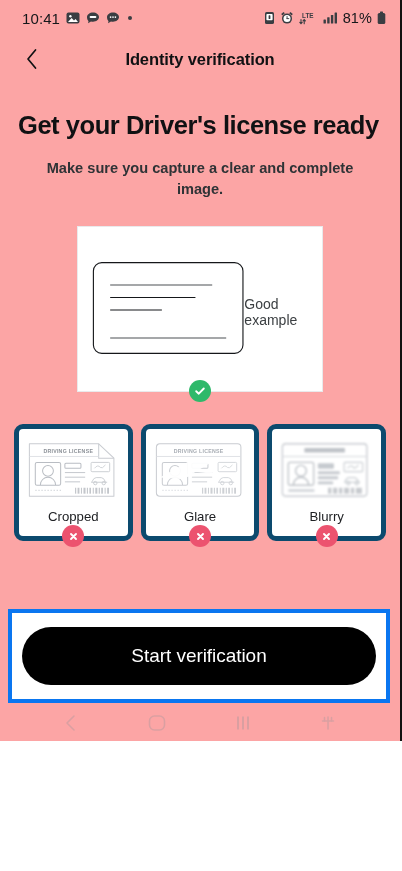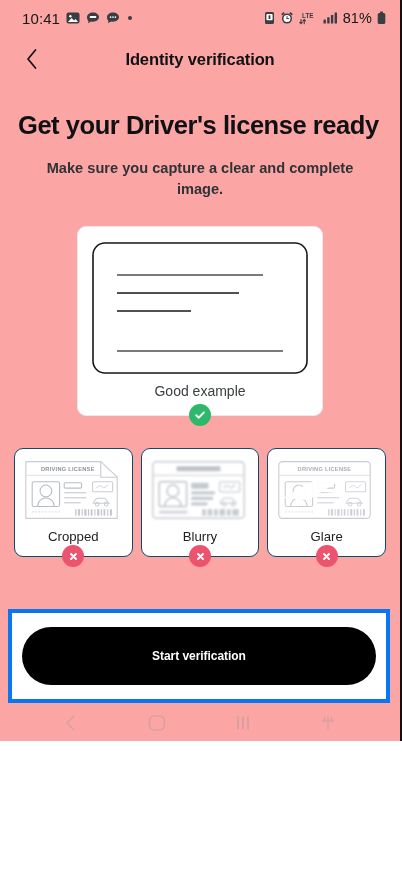--- a/index.html
+++ b/index.html
@@ -69,23 +69,23 @@
     color: #2f3336; font-weight: 700;
   }
 
   
   .good-card {
     position: relative;
     margin: 26px auto 0;
     width: 246px;
     background: #ffffff;
     border: 1px solid #e9eaec;
-    border-radius: 9px;
+    border-radius: 0;
     padding: 14px 14px 16px;
-    display: flex; flex-direction: column; align-items: center;
+    display: flex; flex-direction: row; align-items: center;
   }
   .good-art { width: 218px; height: 134px; display: block; }
   .good-label {
     margin-top: 8px;
     font-size: 14px; color: #3c4043; font-weight: 400;
   }
   .badge {
     position: absolute;
     left: 50%; transform: translateX(-50%);
     bottom: -11px;
@@ -98,21 +98,21 @@
   
   .bad-row {
     display: flex; gap: 8px;
     margin: 32px 0 0;
     padding: 0 14px;
   }
   .bad-card {
     position: relative;
     flex: 1 1 0;
     background: #ffffff;
-    border: 1px solid #0c4a6e;
+    border: 5px solid #0c4a6e;
     border-radius: 9px;
     padding: 9px 7px 12px;
     display: flex; flex-direction: column; align-items: center;
   }
   .lic-art { width: 100%; height: 64px; display: block; }
   .lic-art.blur { filter: blur(1.15px); }
   .bad-label {
     margin-top: 7px;
     font-size: 13.2px; color: #202225; font-weight: 400;
   }
@@ -123,21 +123,21 @@
     left: 8px; right: 10px; bottom: 38px;
     border: 4px solid #0a76f0;
     background: #ffffff;
     padding: 14px 10px;
   }
   .cta {
     display: block; width: 100%;
     height: 58px;
     border: none; border-radius: 30px;
     background: #000000; color: #ffffff;
-    font-size: 12px; font-weight: 700;
+    font-size: 19px; font-weight: 400;
     font-family: "Liberation Sans", sans-serif;
     letter-spacing: -0.05px;
     cursor: pointer;
   }
 
   
   .navbar {
     position: absolute;
     left: 0; right: 2px; bottom: 0;
     height: 36px;
@@ -276,56 +276,20 @@
             <rect x="75" y="56" width="1.9" height="7"></rect>
           <rect x="79" y="56" width="1.2" height="7"></rect>
             <rect x="82" y="56" width="2.4" height="7"></rect>
           <rect x="86" y="56" width="1.4" height="7"></rect>
             <rect x="89" y="56" width="2" height="7"></rect>
           <rect x="93" y="56" width="1.2" height="7"></rect>
             <rect x="96" y="56" width="2.2" height="7"></rect>
         </g>
       </svg>
       <div class="bad-label">Cropped</div>
-      <div class="badge bad">
-        <svg width="11" height="11" viewBox="0 0 11 11">
-          <path d="M3 3 L8 8 M8 3 L3 8" stroke="#ffffff" stroke-width="1.9" stroke-linecap="round"></path>
-        </svg>
-      </div>
-    </div>
-
-    <div class="bad-card">
-      <svg class="lic-art blur" viewBox="0 0 112 70">
-        <rect x="4" y="4" width="100" height="62" rx="4" fill="#ffffff" stroke="#c9ccd1" stroke-width="1.6"></rect>
-        <line x1="4" y1="19" x2="104" y2="19" stroke="#d5d8dc" stroke-width="1.4"></line>
-        <rect x="30" y="9" width="48" height="5.4" rx="1" fill="#bfc3c8"></rect>
-        <rect x="11" y="26" width="30" height="27" rx="2" fill="#ffffff" stroke="#bfc3c8" stroke-width="1.6"></rect>
-        <circle cx="26" cy="36" r="6.4" fill="none" stroke="#bfc3c8" stroke-width="1.6"></circle>
-        <path d="M17 52.6 a9 9 0 0 1 18 0" fill="none" stroke="#bfc3c8" stroke-width="1.6"></path>
-        <rect x="46" y="27" width="19" height="6.5" rx="1.2" fill="#c6cacf"></rect>
-        <rect x="46" y="36.5" width="26" height="3.4" rx="1" fill="#c6cacf"></rect>
-        <rect x="46" y="42.5" width="24" height="3.4" rx="1" fill="#c6cacf"></rect>
-        <rect x="46" y="48.5" width="18" height="3.4" rx="1" fill="#c6cacf"></rect>
-        <rect x="77" y="26" width="22" height="11" rx="1.2" fill="#ffffff" stroke="#ccd0d4" stroke-width="1.4"></rect>
-        <path d="M81 33 q4-5 7-1 q2 2 6-3" fill="none" stroke="#ccd0d4" stroke-width="1.4"></path>
-        <path d="M78 49 q2-5 5-5 h6 q3 0 5 5" fill="none" stroke="#ccd0d4" stroke-width="1.4"></path>
-        <line x1="77" y1="49.5" x2="96" y2="49.5" stroke="#ccd0d4" stroke-width="1.4"></line>
-        <circle cx="82" cy="50.5" r="2" fill="none" stroke="#ccd0d4" stroke-width="1.4"></circle>
-        <circle cx="92" cy="50.5" r="2" fill="none" stroke="#ccd0d4" stroke-width="1.4"></circle>
-        <rect x="11" y="57.5" width="31" height="3.4" rx="1" fill="#d7dade"></rect>
-        <g fill="#c7cace">
-          <rect x="58" y="56" width="4" height="7"></rect>
-            <rect x="64" y="56" width="5" height="7"></rect>
-          <rect x="71" y="56" width="4" height="7"></rect>
-            <rect x="77" y="56" width="6" height="7"></rect>
-          <rect x="85" y="56" width="4" height="7"></rect>
-            <rect x="91" y="56" width="7" height="7"></rect>
-        </g>
-      </svg>
-      <div class="bad-label">Blurry</div>
       <div class="badge bad">
         <svg width="11" height="11" viewBox="0 0 11 11">
           <path d="M3 3 L8 8 M8 3 L3 8" stroke="#ffffff" stroke-width="1.9" stroke-linecap="round"></path>
         </svg>
       </div>
     </div>
 
     <div class="bad-card">
       <svg class="lic-art" viewBox="0 0 112 70">
         <rect x="4" y="4" width="100" height="62" rx="4" fill="#ffffff" stroke="#c9ccd1" stroke-width="1.2"></rect>
@@ -364,20 +328,56 @@
           <path d="M36 42 L70 38" stroke="#ffffff" stroke-width="3" opacity=".95"></path>
         </g>
       </svg>
       <div class="bad-label">Glare</div>
       <div class="badge bad">
         <svg width="11" height="11" viewBox="0 0 11 11">
           <path d="M3 3 L8 8 M8 3 L3 8" stroke="#ffffff" stroke-width="1.9" stroke-linecap="round"></path>
         </svg>
       </div>
     </div>
+
+    <div class="bad-card">
+      <svg class="lic-art blur" viewBox="0 0 112 70">
+        <rect x="4" y="4" width="100" height="62" rx="4" fill="#ffffff" stroke="#c9ccd1" stroke-width="1.6"></rect>
+        <line x1="4" y1="19" x2="104" y2="19" stroke="#d5d8dc" stroke-width="1.4"></line>
+        <rect x="30" y="9" width="48" height="5.4" rx="1" fill="#bfc3c8"></rect>
+        <rect x="11" y="26" width="30" height="27" rx="2" fill="#ffffff" stroke="#bfc3c8" stroke-width="1.6"></rect>
+        <circle cx="26" cy="36" r="6.4" fill="none" stroke="#bfc3c8" stroke-width="1.6"></circle>
+        <path d="M17 52.6 a9 9 0 0 1 18 0" fill="none" stroke="#bfc3c8" stroke-width="1.6"></path>
+        <rect x="46" y="27" width="19" height="6.5" rx="1.2" fill="#c6cacf"></rect>
+        <rect x="46" y="36.5" width="26" height="3.4" rx="1" fill="#c6cacf"></rect>
+        <rect x="46" y="42.5" width="24" height="3.4" rx="1" fill="#c6cacf"></rect>
+        <rect x="46" y="48.5" width="18" height="3.4" rx="1" fill="#c6cacf"></rect>
+        <rect x="77" y="26" width="22" height="11" rx="1.2" fill="#ffffff" stroke="#ccd0d4" stroke-width="1.4"></rect>
+        <path d="M81 33 q4-5 7-1 q2 2 6-3" fill="none" stroke="#ccd0d4" stroke-width="1.4"></path>
+        <path d="M78 49 q2-5 5-5 h6 q3 0 5 5" fill="none" stroke="#ccd0d4" stroke-width="1.4"></path>
+        <line x1="77" y1="49.5" x2="96" y2="49.5" stroke="#ccd0d4" stroke-width="1.4"></line>
+        <circle cx="82" cy="50.5" r="2" fill="none" stroke="#ccd0d4" stroke-width="1.4"></circle>
+        <circle cx="92" cy="50.5" r="2" fill="none" stroke="#ccd0d4" stroke-width="1.4"></circle>
+        <rect x="11" y="57.5" width="31" height="3.4" rx="1" fill="#d7dade"></rect>
+        <g fill="#c7cace">
+          <rect x="58" y="56" width="4" height="7"></rect>
+            <rect x="64" y="56" width="5" height="7"></rect>
+          <rect x="71" y="56" width="4" height="7"></rect>
+            <rect x="77" y="56" width="6" height="7"></rect>
+          <rect x="85" y="56" width="4" height="7"></rect>
+            <rect x="91" y="56" width="7" height="7"></rect>
+        </g>
+      </svg>
+      <div class="bad-label">Blurry</div>
+      <div class="badge bad">
+        <svg width="11" height="11" viewBox="0 0 11 11">
+          <path d="M3 3 L8 8 M8 3 L3 8" stroke="#ffffff" stroke-width="1.9" stroke-linecap="round"></path>
+        </svg>
+      </div>
+    </div>
   </div>
 
   <div class="footer">
     <button class="cta">Start verification</button>
   </div>
 
   <div class="navbar">
     <svg class="nav-icn" width="20" height="20" viewBox="0 0 20 20">
       <path d="M13 3 L6 10 L13 17" stroke="#8f949a" stroke-width="1.6" fill="none" stroke-linecap="round" stroke-linejoin="round"></path>
     </svg>

